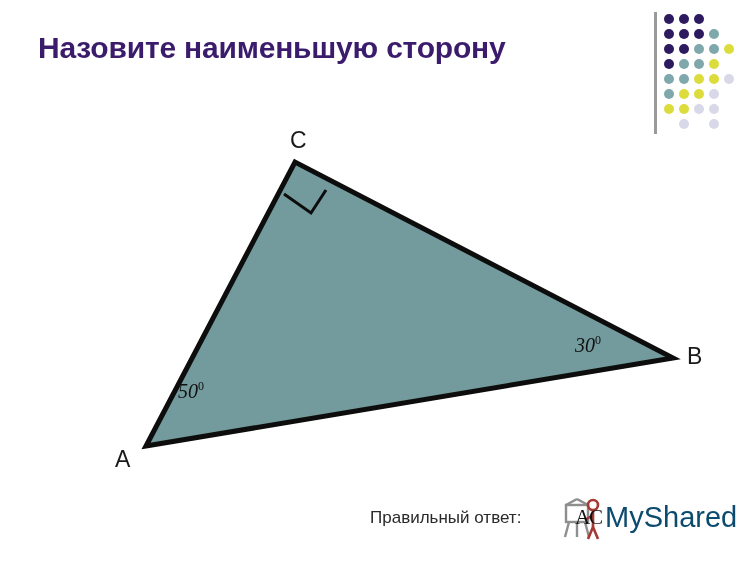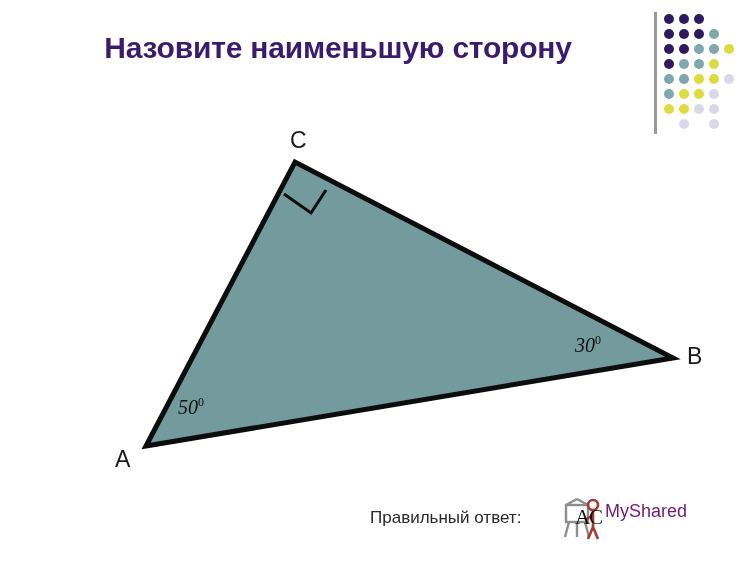--- a/index.html
+++ b/index.html
@@ -23,21 +23,20 @@
     position: absolute;
     left: 38px;
     top: 30px;
     width: 600px;
     font-family: "Liberation Sans", sans-serif;
     font-weight: bold;
     font-size: 30px;
     line-height: 36px;
     color: #3b1b6b;
     letter-spacing: -0.2px;
-    text-align: center;
   }
   #title .line {
     display: block;
     white-space: nowrap;
   }
 
   
   #decor {
     position: absolute;
     left: 646px;
@@ -87,21 +86,21 @@
   #label-B { left: 687px; top: 345px; }
 
   .angle-label {
     position: absolute;
     font-family: "Liberation Serif", serif;
     font-style: italic;
     font-size: 20px;
     color: #101010;
     line-height: 1;
   }
-  #angle-A { left: 178px; top: 396px; }
+  #angle-A { left: 178px; top: 380px; }
   #angle-B { left: 575px; top: 334px; }
   .angle-label sup {
     font-size: 12px;
     font-style: normal;
     vertical-align: super;
   }
 
   
   #answer-row {
     position: absolute;
@@ -143,22 +142,22 @@
     left: 0;
     top: 2px;
     width: 46px;
     height: 48px;
   }
   #watermark-text {
     position: absolute;
     left: 42px;
     top: 6px;
     font-family: "Liberation Sans", sans-serif;
-    font-size: 18px;
-    color: #701a75;
+    font-size: 29px;
+    color: #0c4a6e;
     letter-spacing: 0px;
     white-space: nowrap;
   }
 </style>
 </head>
 <body>
 
 <div id="slide">
 
   <div id="title">

